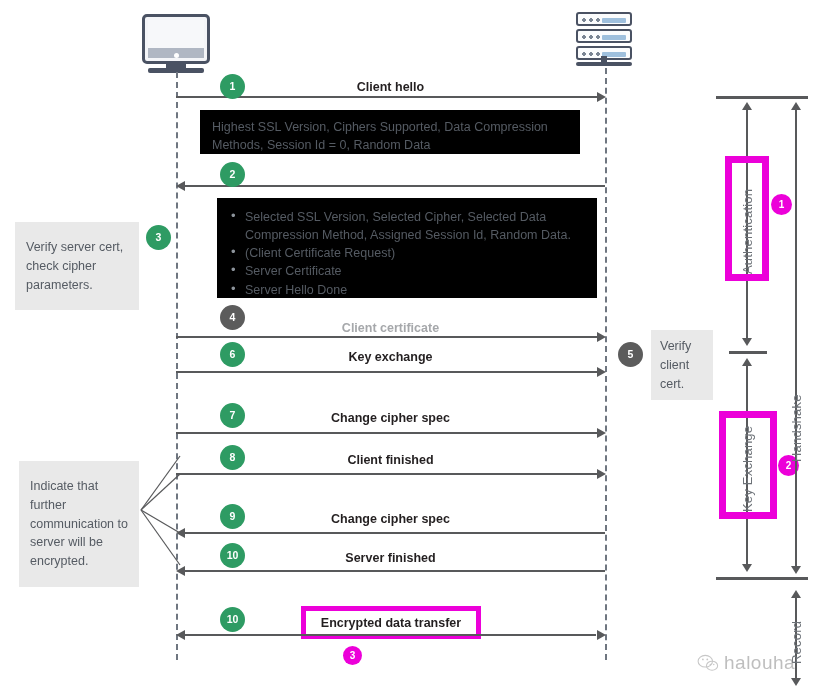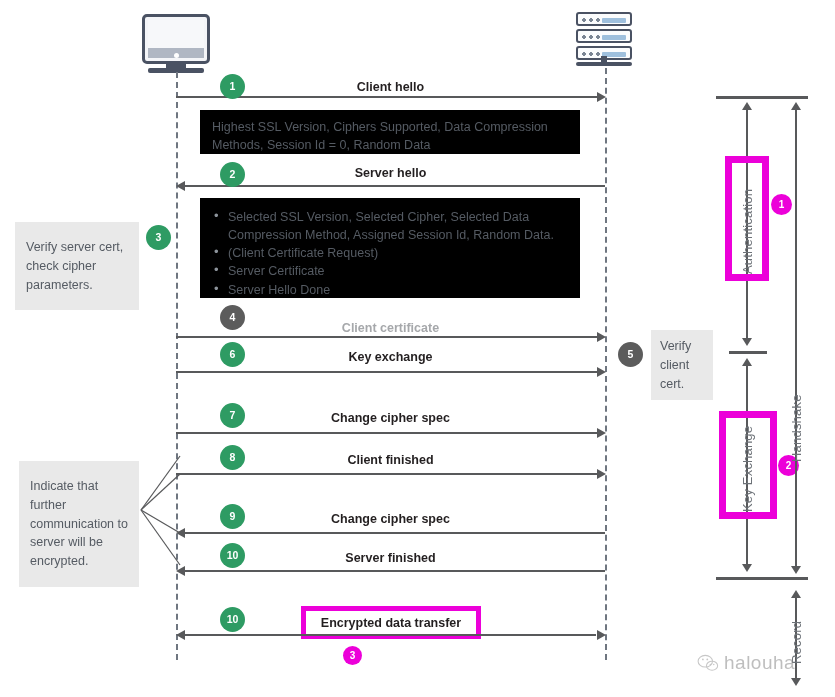--- a/index.html
+++ b/index.html
@@ -223,26 +223,25 @@
 
   <div class="msg-label" style="left:176px; top:80px; width:429px;">Client hello</div>
   <div class="arrow-line" style="left:176px; top:96px; width:422px;"></div>
   <div class="arrow-head right" style="left:597px; top:92px;"></div>
   <div class="badge green" style="left:220px; top:74px;">1</div>
 
   <div class="infobox" style="left:200px; top:110px; width:380px; height:44px;">
     <div>Highest SSL Version, Ciphers Supported, Data Compression Methods, Session Id = 0, Random Data</div>
   </div>
 
-  <div class="msg-label" style="left:176px; top:166px; width:429px;">Server hello</div>
   <div class="arrow-line" style="left:185px; top:185px; width:420px;"></div>
   <div class="arrow-head left" style="left:176px; top:181px;"></div>
   <div class="badge green" style="left:220px; top:162px;">2</div>
 
-  <div class="infobox" style="left:200px; top:198px; width:380px; height:100px; padding-top:10px;">
+  <div class="infobox" style="left:217px; top:198px; width:380px; height:100px; padding-top:10px;">
     <ul>
       <li>Selected SSL Version, Selected Cipher, Selected Data Compression Method, Assigned Session Id, Random Data.</li>
       <li>(Client Certificate Request)</li>
       <li>Server Certificate</li>
       <li>Server Hello Done</li>
     </ul>
   </div>
 
   <div class="notebox" style="left:15px; top:222px; width:124px;">
     <span>Verify server cert, check cipher parameters.</span>

